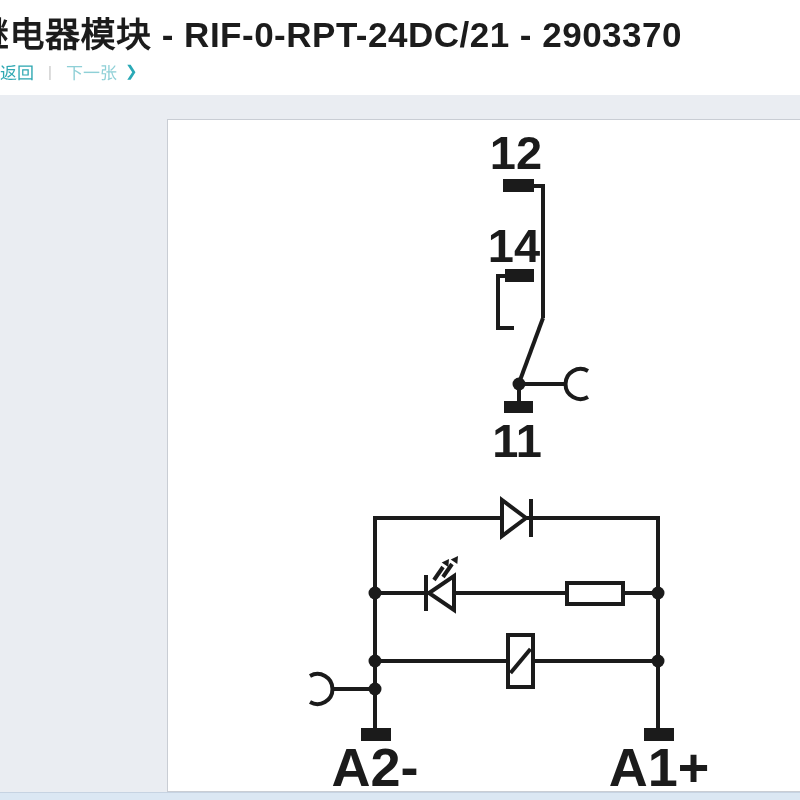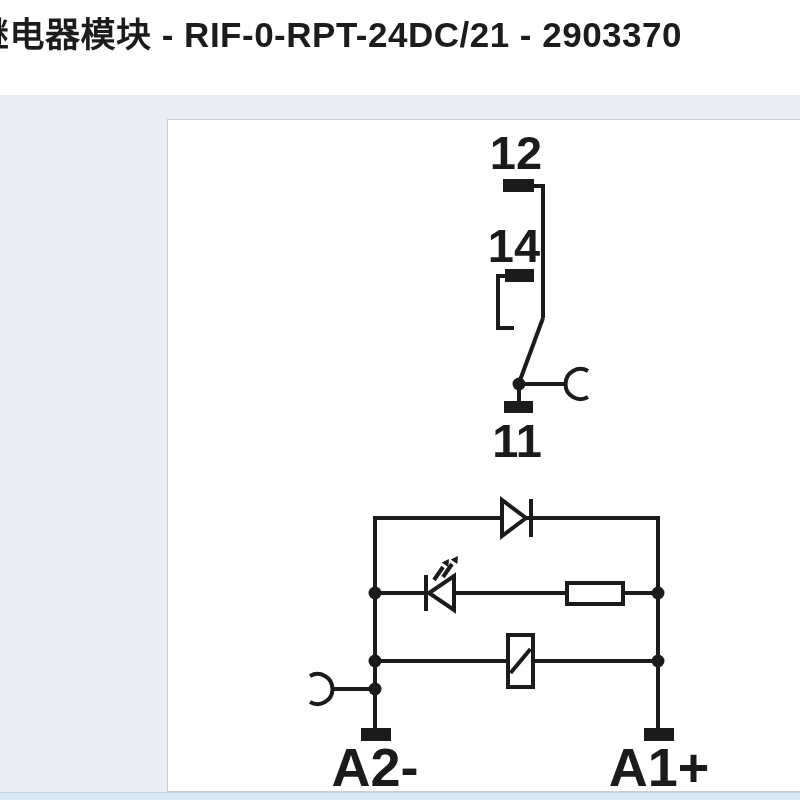--- a/index.html
+++ b/index.html
@@ -54,20 +54,28 @@
   .wire { stroke: #1b1b1b; stroke-width: 4; fill: none; }
   .sym  { stroke: #1b1b1b; stroke-width: 4; fill: #ffffff; }
   .pad  { fill: #1b1b1b; stroke: none; }
   .dot  { fill: #1b1b1b; stroke: none; }
 </style>
 </head>
 <body>
 
 <div class="header">
   <h1 class="page-title">继电器模块 - RIF-0-RPT-24DC/21 - 2903370</h1>
+  <nav class="nav-row">
+    <a class="nav-link back-link">返回</a>
+    <span class="nav-divider">|</span>
+    <a class="nav-link next-link">
+      <span>下一张</span>
+      <span class="chevron">❯</span>
+    </a>
+  </nav>
 </div>
 
 <div class="main">
   <div class="image-card"></div>
 </div>
 
 <div class="footer-strip"></div>
 
 <svg class="schematic" viewBox="0 0 800 800">
 

